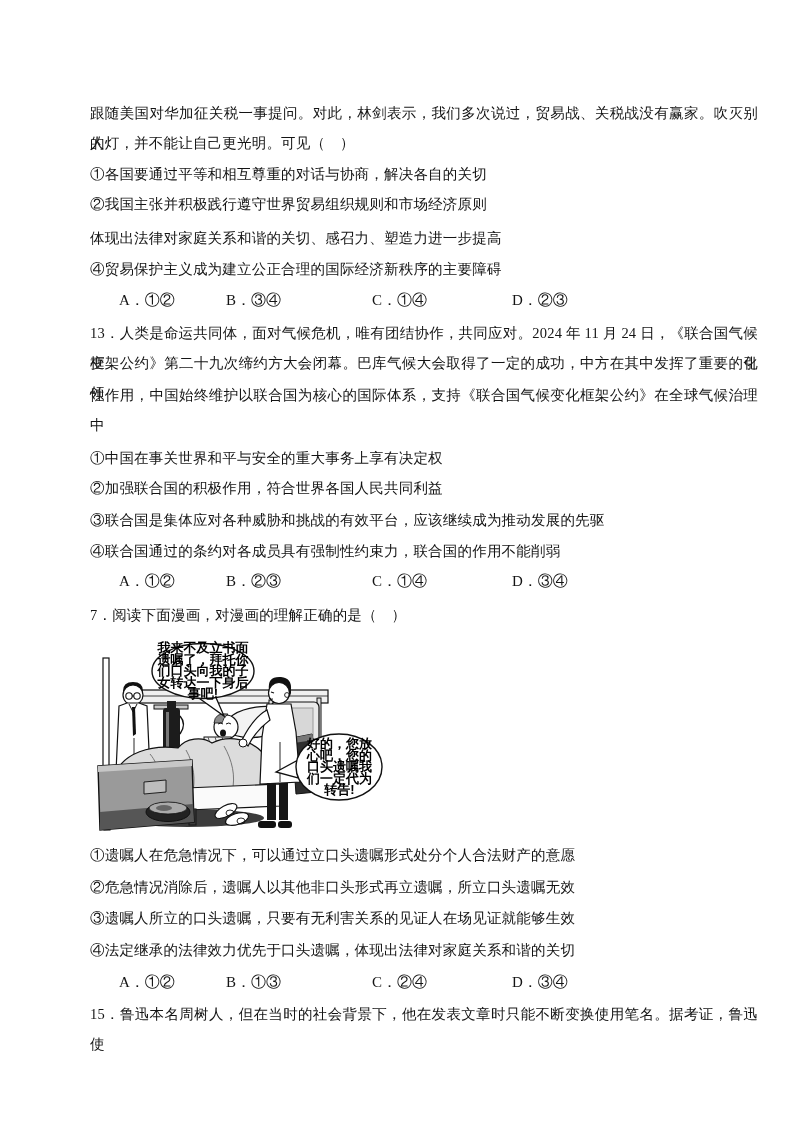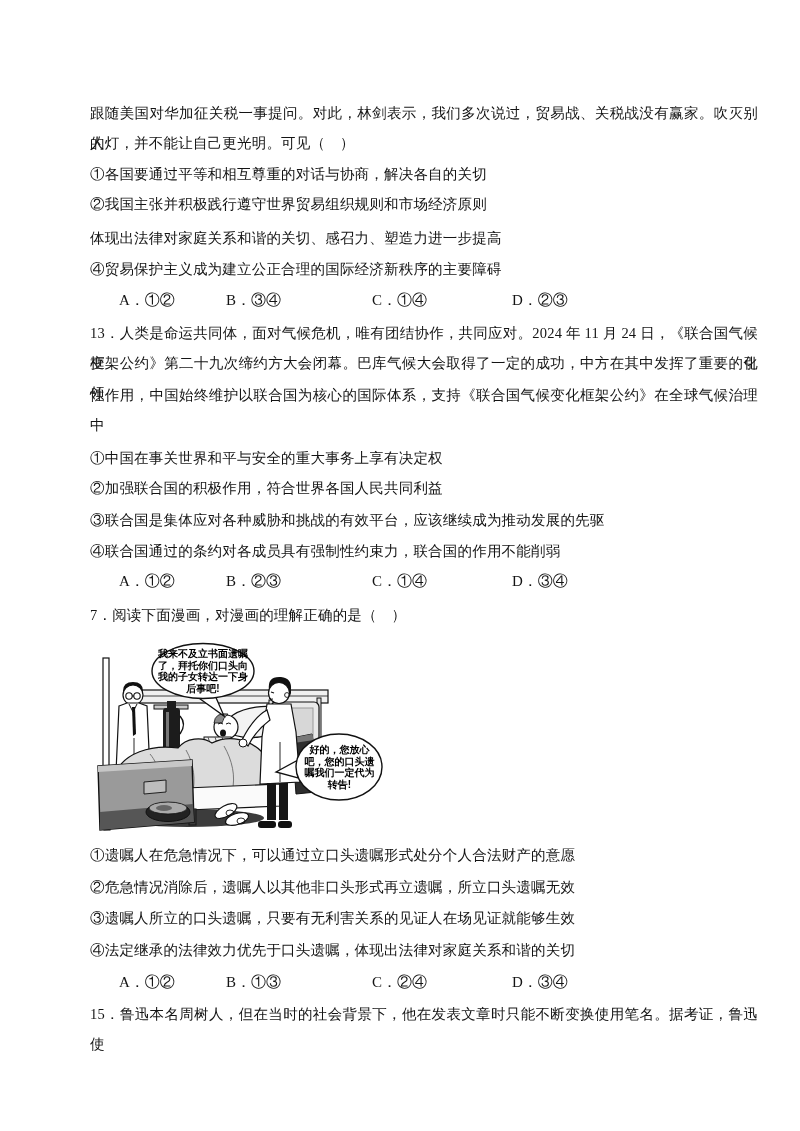--- a/index.html
+++ b/index.html
@@ -14,21 +14,21 @@
     font-size:14.5px;letter-spacing:0.2px;text-align:left;
   }
   .fill{text-align:justify;text-align-last:justify;text-justify:inter-character;}
   .ansrow{position:absolute;left:68px;width:668px;height:30px;}
   .ans{position:absolute;top:0;line-height:30px;font-size:15px;white-space:nowrap;}
   .ans-a{left:29px;}.ans-b{left:136px;}.ans-c{left:282px;}.ans-d{left:422px;}
   .comic{position:absolute;left:68px;top:642px;width:300px;height:196px;}
   .comic svg{position:absolute;left:0;top:0;}
   .bubble-text{
     position:absolute;display:flex;align-items:center;justify-content:center;
-    text-align:center;font-size:10px;line-height:11.5px;font-weight:bold;color:#000;
+    text-align:center;font-size:13px;line-height:11.5px;font-weight:bold;color:#000;
     font-family:"Liberation Sans","DejaVu Sans",sans-serif;
   }
   .bubble-text.b1{left:64px;top:6px;width:98px;height:46px;}
   .bubble-text.b2{left:211px;top:101px;width:77px;height:48px;}
 </style>
 </head>
 <body>
 
 <div class="page">
 

